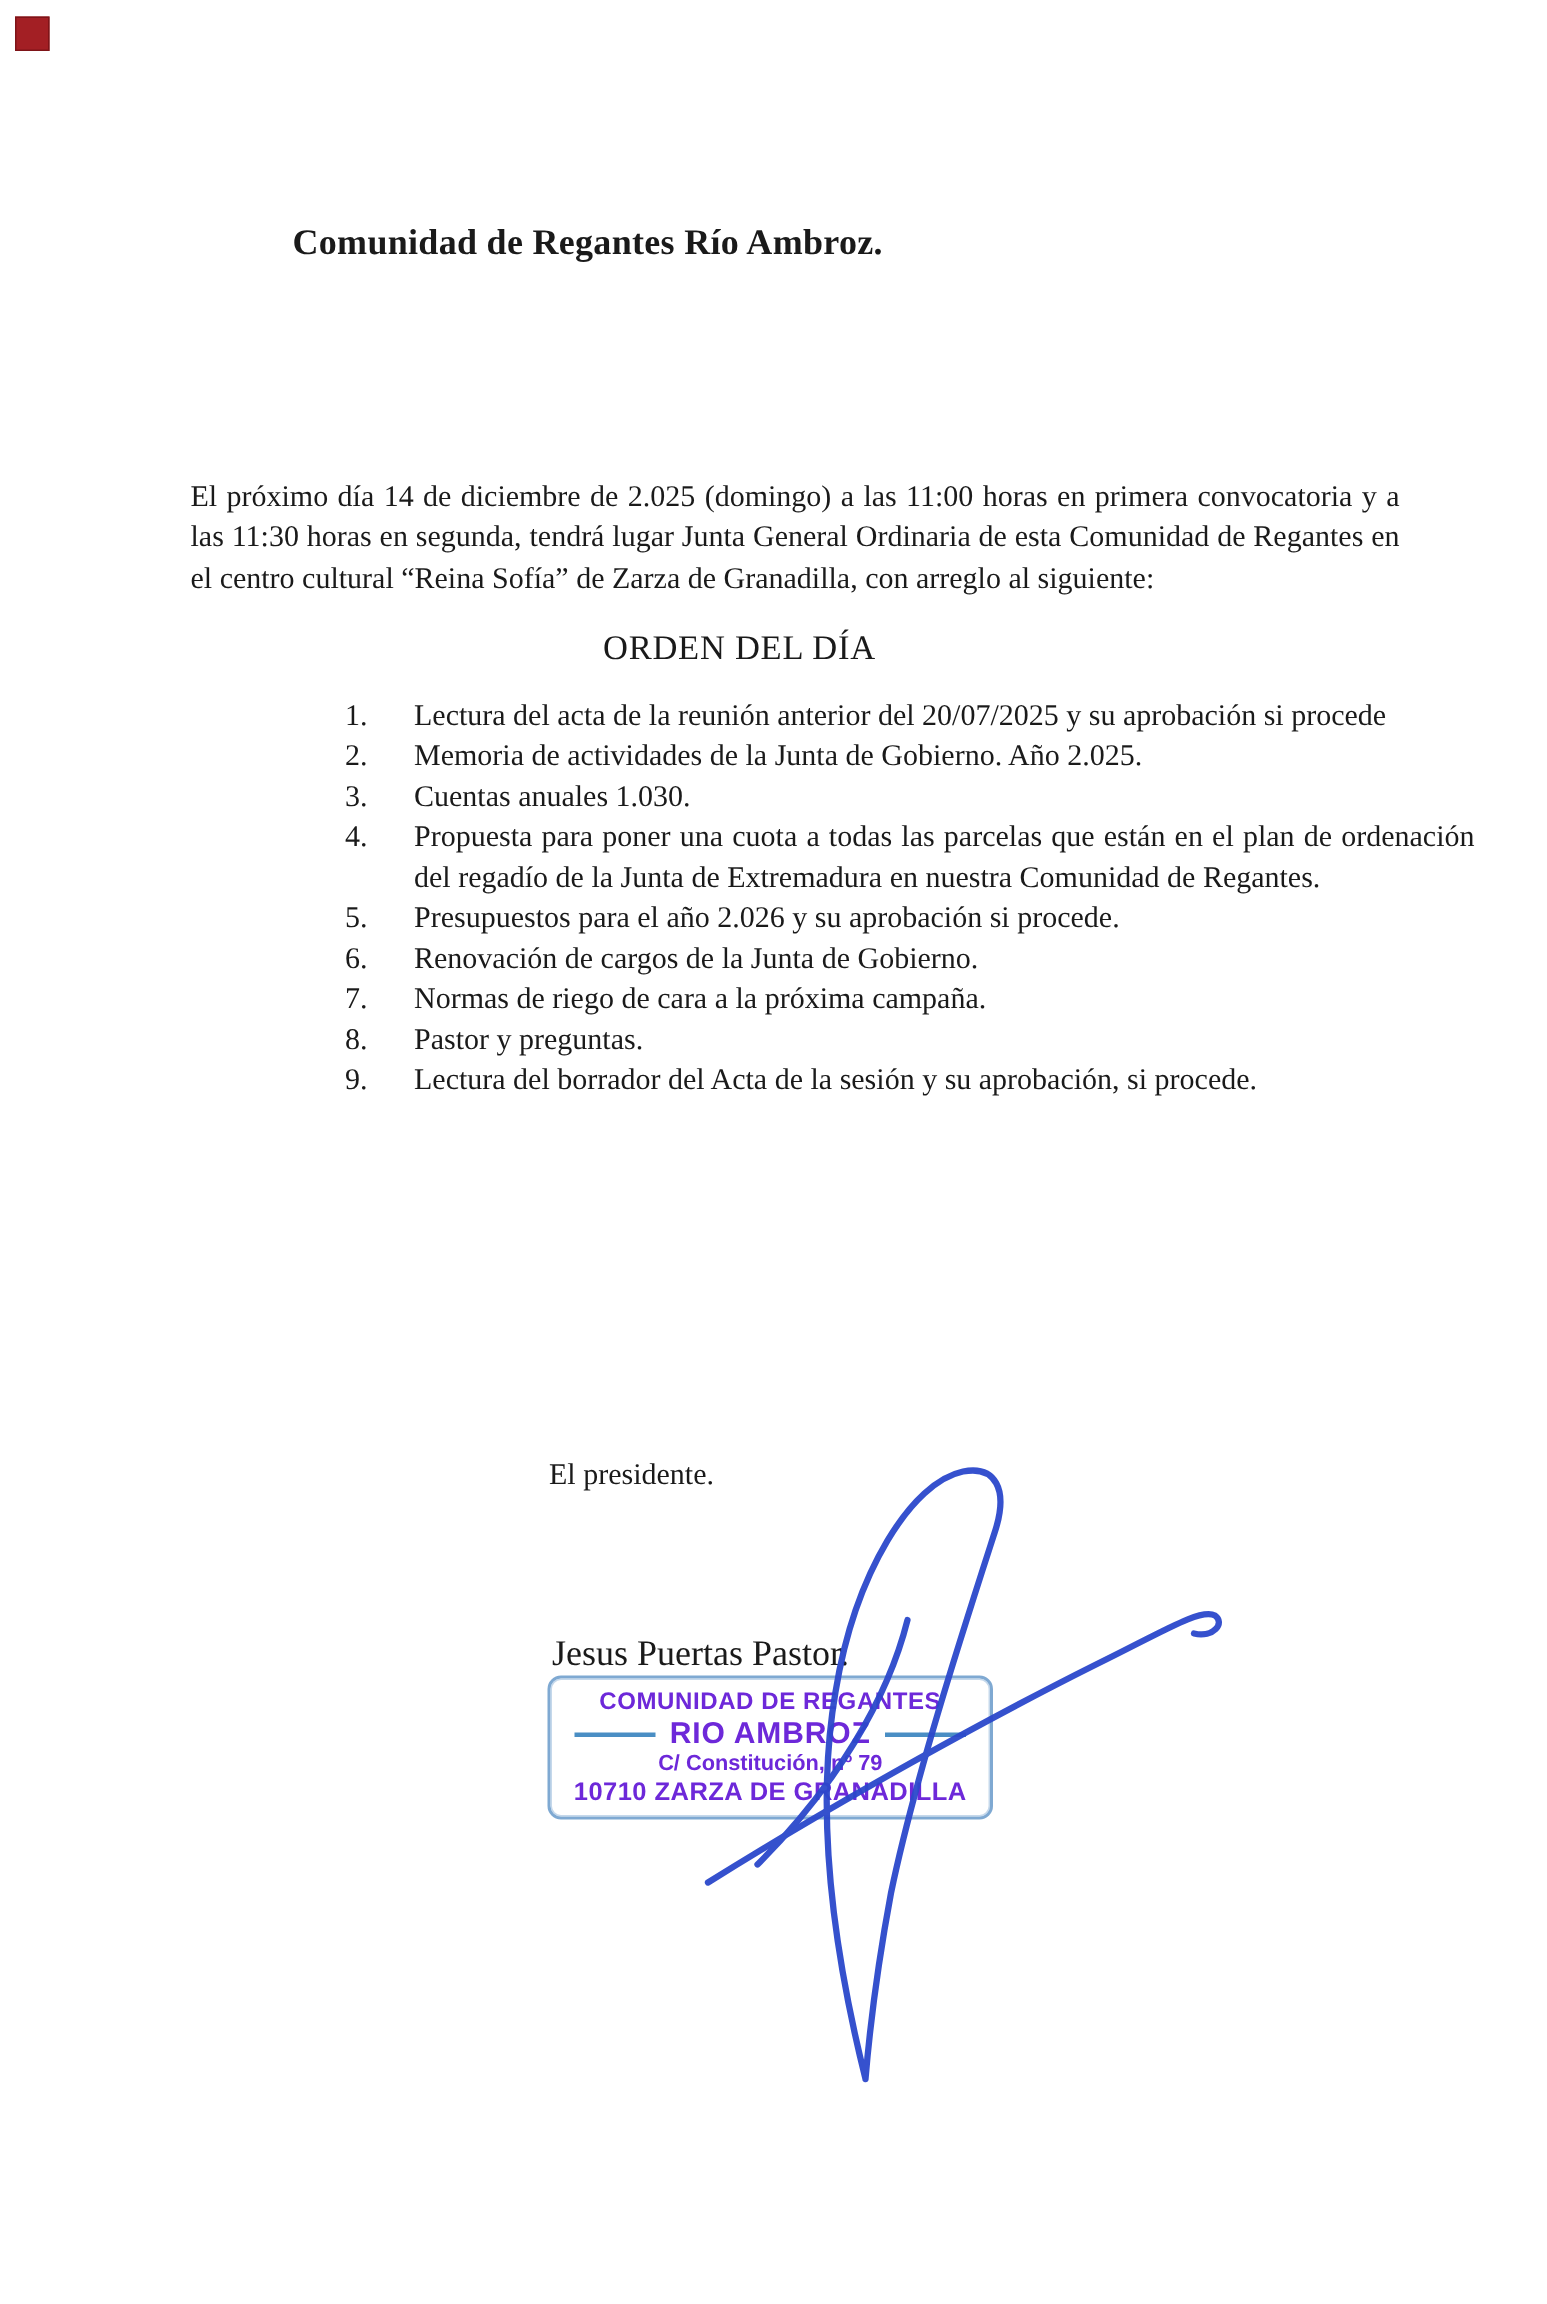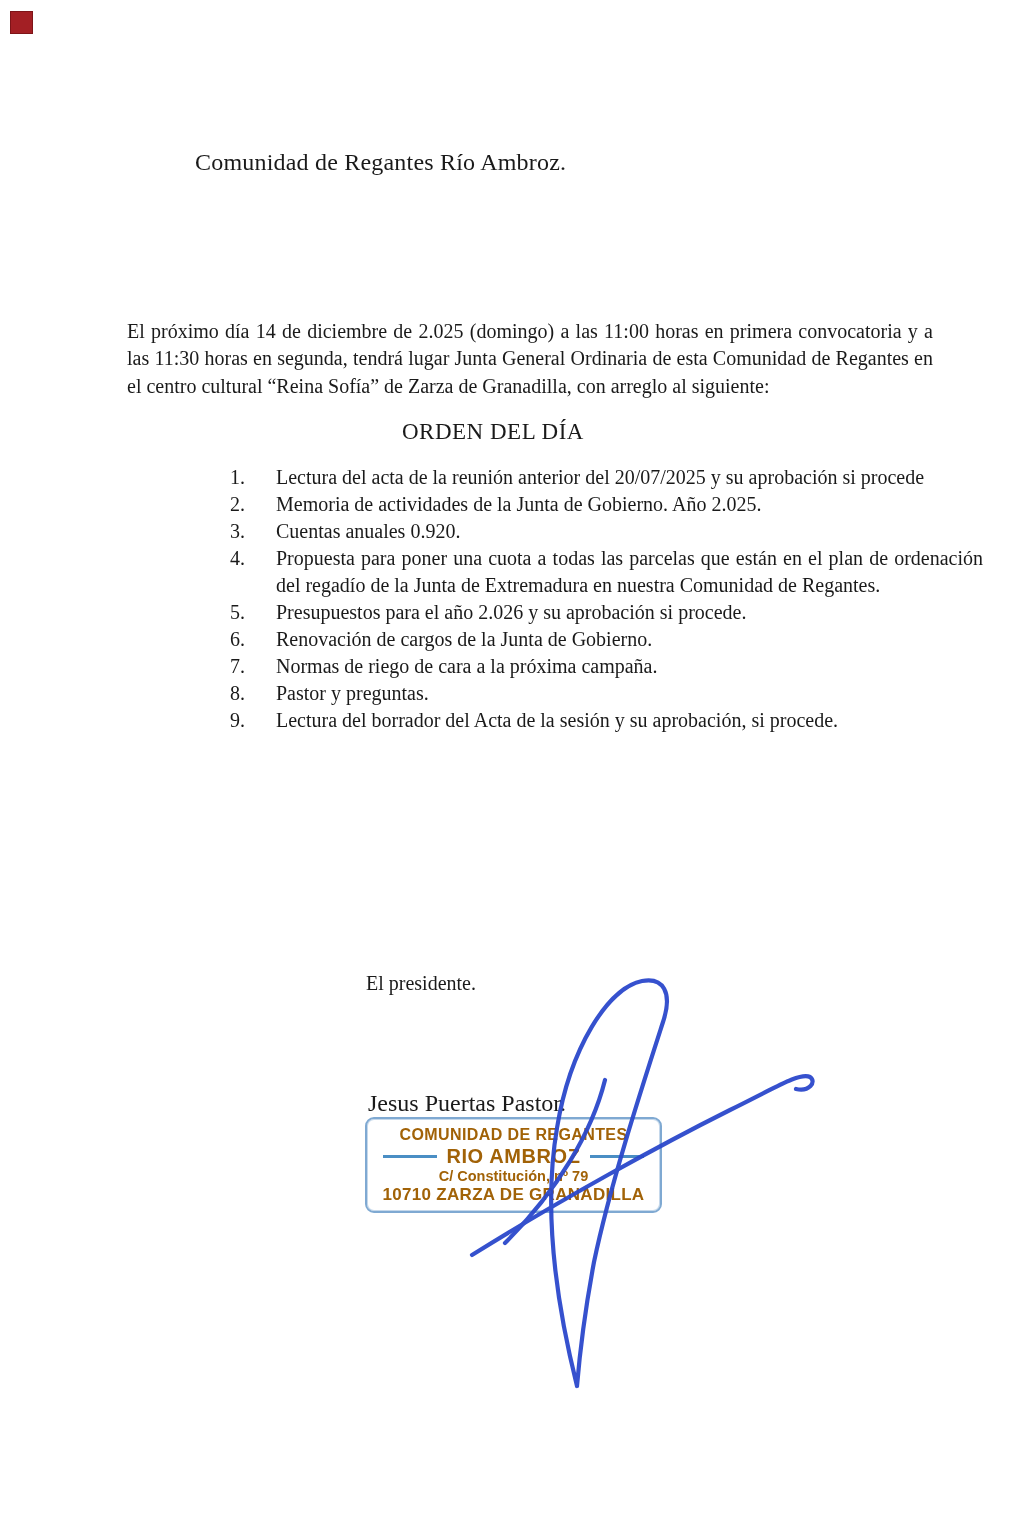--- a/index.html
+++ b/index.html
@@ -11,21 +11,21 @@
     color:#1a1a1a;
     overflow:hidden;
   }
   .abs{position:absolute;}
   .corner-marker{
     position:absolute;left:10px;top:11px;width:21px;height:21px;
     background:#a31f24;border:1px solid #7e1418;
   }
   .org-title{
     left:195px;top:149px;
-    font-size:24px;font-weight:normal;letter-spacing:.2px;
+    font-size:24px;font-weight:bold;letter-spacing:.2px;
     white-space:nowrap;
   }
   .doc-title{
     left:0;right:0;top:235px;
     text-align:center;
     font-size:23px;font-weight:bold;letter-spacing:.2px;
   }
   .intro{
     left:127px;top:318px;width:806px;
     font-size:20px;line-height:27.3px;
@@ -62,21 +62,21 @@
     font-size:24px;white-space:nowrap;
   }
   .stamp{
     left:365px;top:1117px;width:297px;height:96px;
     border:2px solid #7fa9d2;border-radius:9px;
     box-shadow:inset 0 0 0 1px rgba(127,169,210,.45);
     box-sizing:border-box;
     display:flex;flex-direction:column;justify-content:center;
     gap:1px;padding:3px 4px;
     font-family:"Liberation Sans", sans-serif;
-    font-weight:bold;color:#a16207;text-align:center;
+    font-weight:bold;color:#6d28d9;text-align:center;
   }
   .stamp .l1{font-size:16px;line-height:18px;letter-spacing:.4px;}
   .stamp .l2{font-size:20px;line-height:22px;letter-spacing:.6px;display:flex;align-items:center;justify-content:center;gap:9px;}
   .stamp .dash{width:54px;border-top:3px solid #4a8ec4;}
   .stamp .l3{font-size:14.5px;line-height:16px;}
   .stamp .l4{font-size:17px;line-height:19px;letter-spacing:.3px;}
   .sig-svg{
     position:absolute;left:430px;top:950px;width:440px;height:460px;
     pointer-events:none;
   }
@@ -99,21 +99,21 @@
     <div class="agenda-item">
       <span class="num">1.</span>
       <div class="txt">Lectura del acta de la reunión anterior del 20/07/2025 y su aprobación si procede</div>
     </div>
     <div class="agenda-item">
       <span class="num">2.</span>
       <div class="txt">Memoria de actividades de la Junta de Gobierno. Año 2.025.</div>
     </div>
     <div class="agenda-item">
       <span class="num">3.</span>
-      <div class="txt">Cuentas anuales 0.920.</div>
+      <div class="txt">Cuentas anuales 1.030.</div>
     </div>
     <div class="agenda-item">
       <span class="num">4.</span>
       <div class="txt">Propuesta para poner una cuota a todas las parcelas que están en el plan de ordenación del regadío de la Junta de Extremadura en nuestra Comunidad de Regantes.</div>
     </div>
     <div class="agenda-item">
       <span class="num">5.</span>
       <div class="txt">Presupuestos para el año 2.026 y su aprobación si procede.</div>
     </div>
     <div class="agenda-item">

